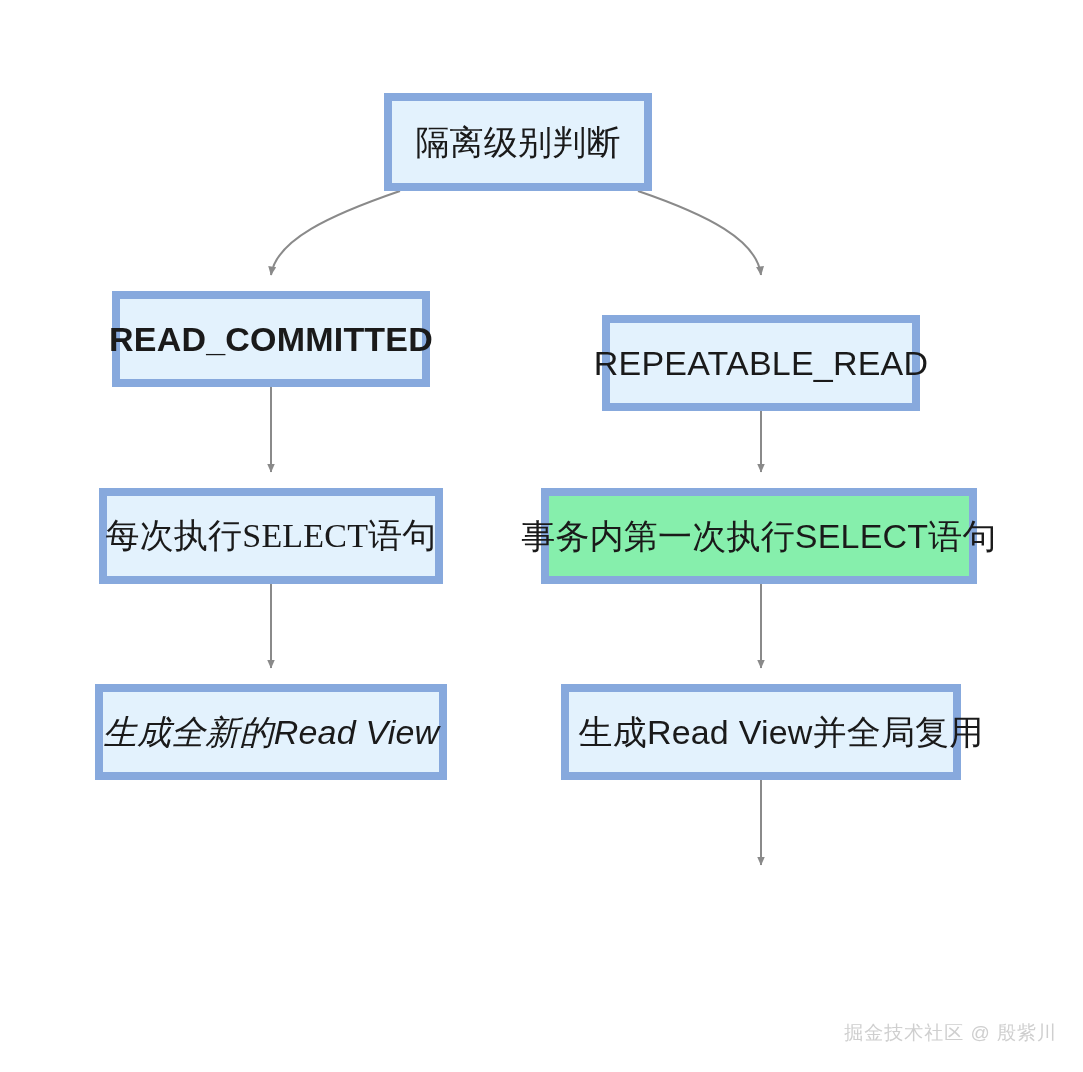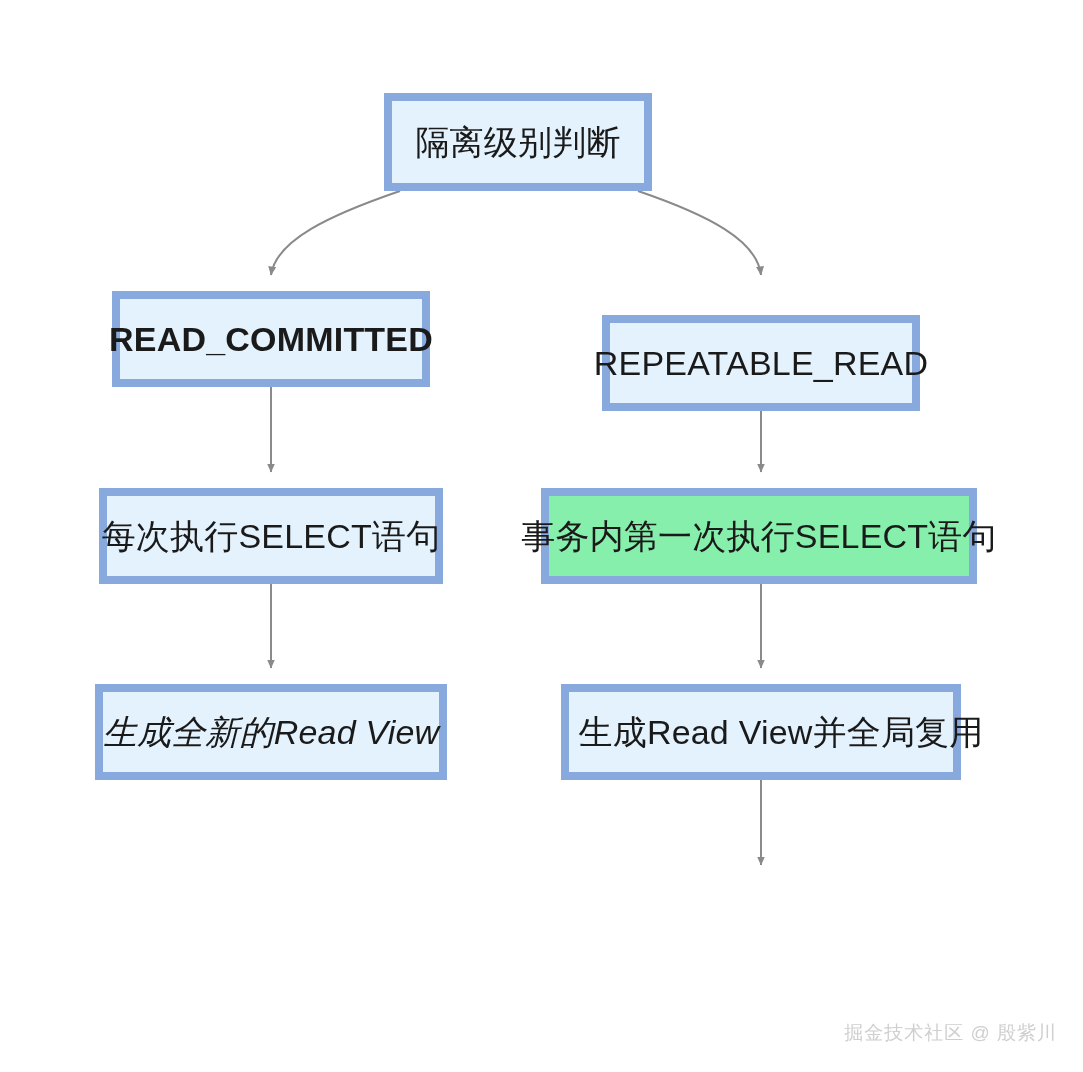--- a/index.html
+++ b/index.html
@@ -81,21 +81,21 @@
 
     <path d="M 761 780 L 761 865" fill="none" stroke="#8a8a8a" stroke-width="2" marker-end="url(#arrowhead)"></path>
   </svg>
 
   <div class="node" style="left: 384px; top: 93px; width: 268px; height: 98px; background: rgb(227, 242, 253); border-color: rgb(135, 169, 221); color: rgb(26, 26, 26);">隔离级别判断</div>
 
   <div class="node" style="left: 112px; top: 291px; width: 318px; height: 96px; background: rgb(227, 242, 253); border-color: rgb(135, 169, 221); color: rgb(26, 26, 26); font-weight: bold;">READ_COMMITTED</div>
 
   <div class="node" style="left: 602px; top: 291px; width: 318px; height: 96px; background: rgb(227, 242, 253); border-color: rgb(135, 169, 221); color: rgb(26, 26, 26); margin-top: 24px;">REPEATABLE_READ</div>
 
-  <div class="node" style="left: 99px; top: 488px; width: 344px; height: 96px; background: rgb(227, 242, 253); border-color: rgb(135, 169, 221); color: rgb(26, 26, 26);">每次执行SELECT语句</div>
+  <div class="node" style="left: 99px; top: 488px; width: 344px; height: 96px; background: rgb(227, 242, 253); border-color: rgb(135, 169, 221); color: rgb(26, 26, 26); font-family: Liberation Serif, serif;">每次执行SELECT语句</div>
 
   <div class="node" style="left: 541px; top: 488px; width: 436px; height: 96px; background: #86efac; border-color: rgb(135, 169, 221); color: rgb(26, 26, 26);">事务内第一次执行SELECT语句</div>
 
   <div class="node" style="left: 95px; top: 684px; width: 352px; height: 96px; background: rgb(227, 242, 253); border-color: rgb(135, 169, 221); color: rgb(26, 26, 26); font-style: italic;">生成全新的Read View</div>
 
   <div class="node" style="left: 561px; top: 684px; width: 400px; height: 96px; background: rgb(227, 242, 253); border-color: rgb(135, 169, 221); color: rgb(26, 26, 26); padding-left: 40px;">生成Read View并全局复用</div>
 
 
   <div class="watermark">掘金技术社区 @ 殷紫川</div>
 

